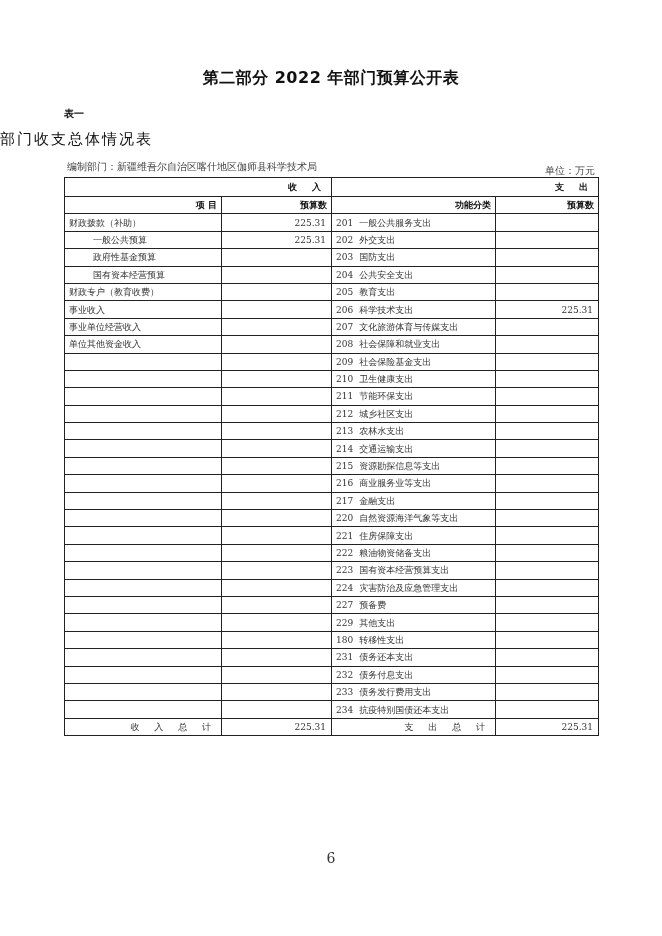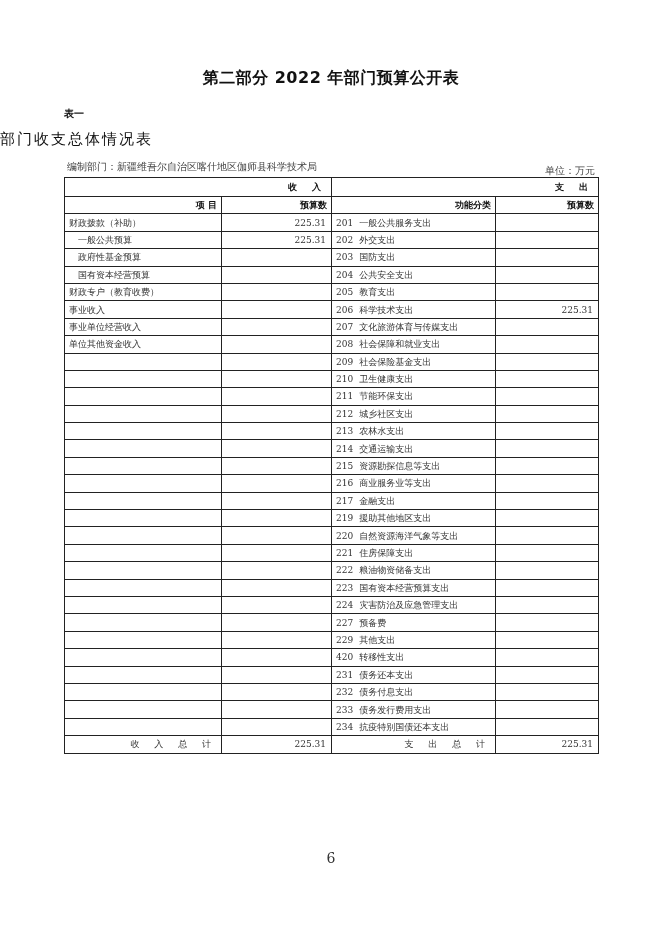--- a/index.html
+++ b/index.html
@@ -35,21 +35,21 @@
   table.budget td, table.budget th {
     border: 1px solid #222; padding: 0 4px; height: 16.4px; line-height: 16px;
     white-space: nowrap; overflow: hidden;
   }
   table.budget th {
     font-family: "DejaVu Sans", "Liberation Sans", sans-serif;
     font-weight: bold; font-size: 9px; color: #111; text-align: right;
   }
   table.budget th.group { height: 18px; letter-spacing: 6px; }
   table.budget td.num { text-align: right; padding-right: 5px; }
-  table.budget td.indent { padding-left: 13px; }
+  table.budget td.indent { padding-left: 28px; }
   table.budget td.total { text-align: right; letter-spacing: 6px; }
   .code { margin-right: 6px; }
   .page-number {
     position: absolute; top: 850px; left: 0; width: 662px; text-align: center;
     font-size: 14px; color: #333;
   }
 </style>
 </head>
 <body>
 
@@ -180,26 +180,20 @@
       </tr>
       <tr>
         <td></td>
         <td class="num"></td>
         <td><span class="code">217</span><span>金融支出</span></td>
         <td class="num"></td>
       </tr>
       <tr>
         <td></td>
         <td class="num"></td>
-        <td><span class="code">219</span><span>援助其他地区支出</span></td>
-        <td class="num"></td>
-      </tr>
-      <tr>
-        <td></td>
-        <td class="num"></td>
         <td><span class="code">220</span><span>自然资源海洋气象等支出</span></td>
         <td class="num"></td>
       </tr>
       <tr>
         <td></td>
         <td class="num"></td>
         <td><span class="code">221</span><span>住房保障支出</span></td>
         <td class="num"></td>
       </tr>
       <tr>
@@ -228,21 +222,21 @@
       </tr>
       <tr>
         <td></td>
         <td class="num"></td>
         <td><span class="code">229</span><span>其他支出</span></td>
         <td class="num"></td>
       </tr>
       <tr>
         <td></td>
         <td class="num"></td>
-        <td><span class="code">420</span><span>转移性支出</span></td>
+        <td><span class="code">180</span><span>转移性支出</span></td>
         <td class="num"></td>
       </tr>
       <tr>
         <td></td>
         <td class="num"></td>
         <td><span class="code">231</span><span>债务还本支出</span></td>
         <td class="num"></td>
       </tr>
       <tr>
         <td></td>

